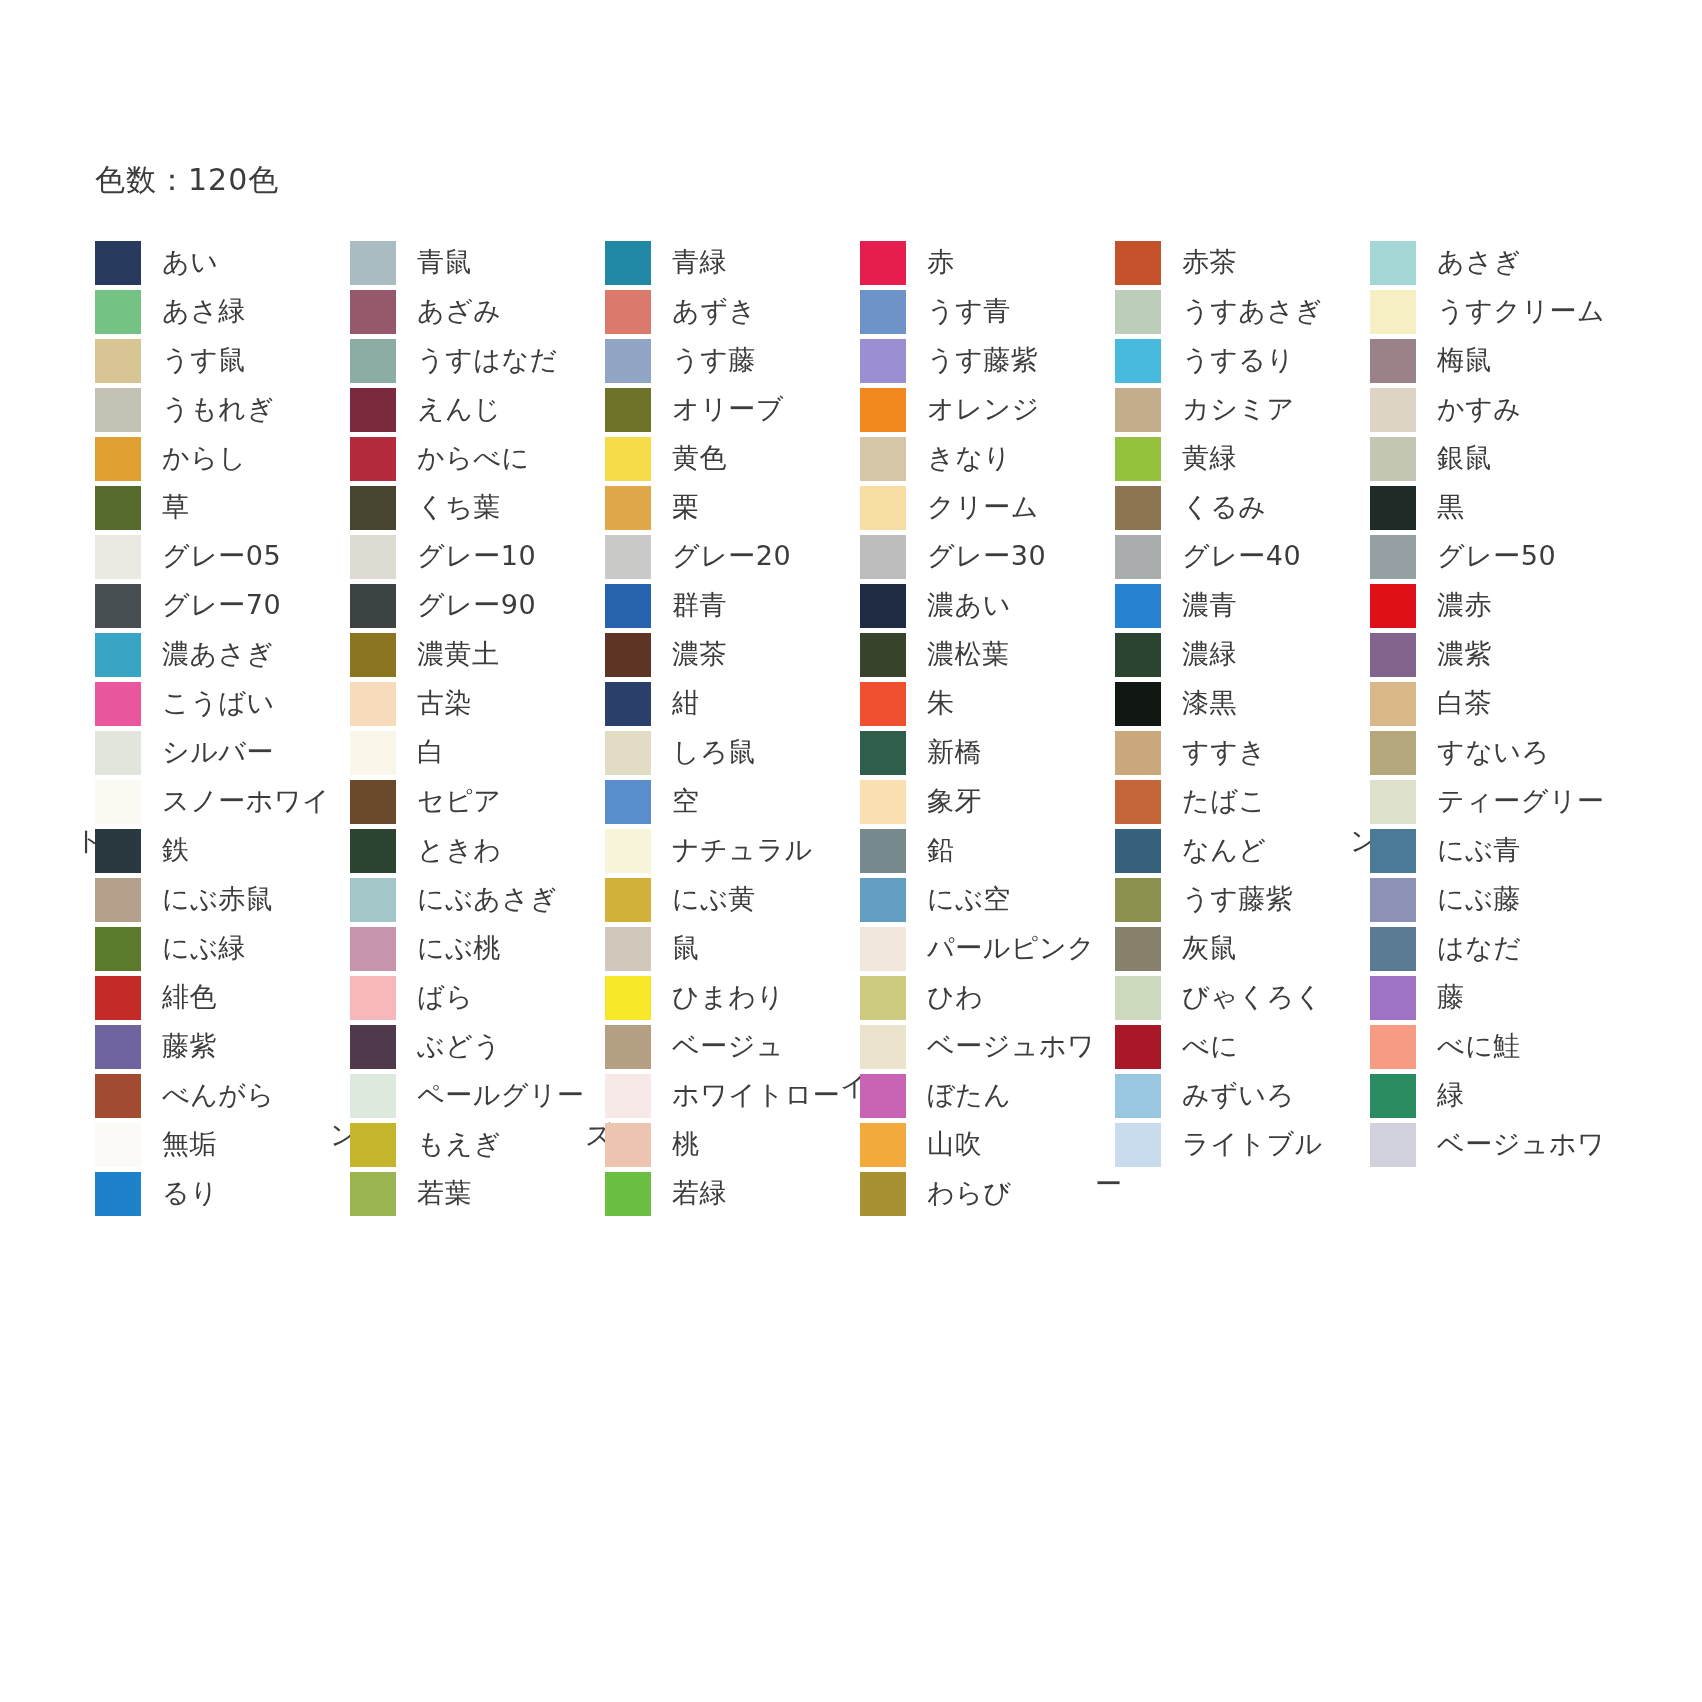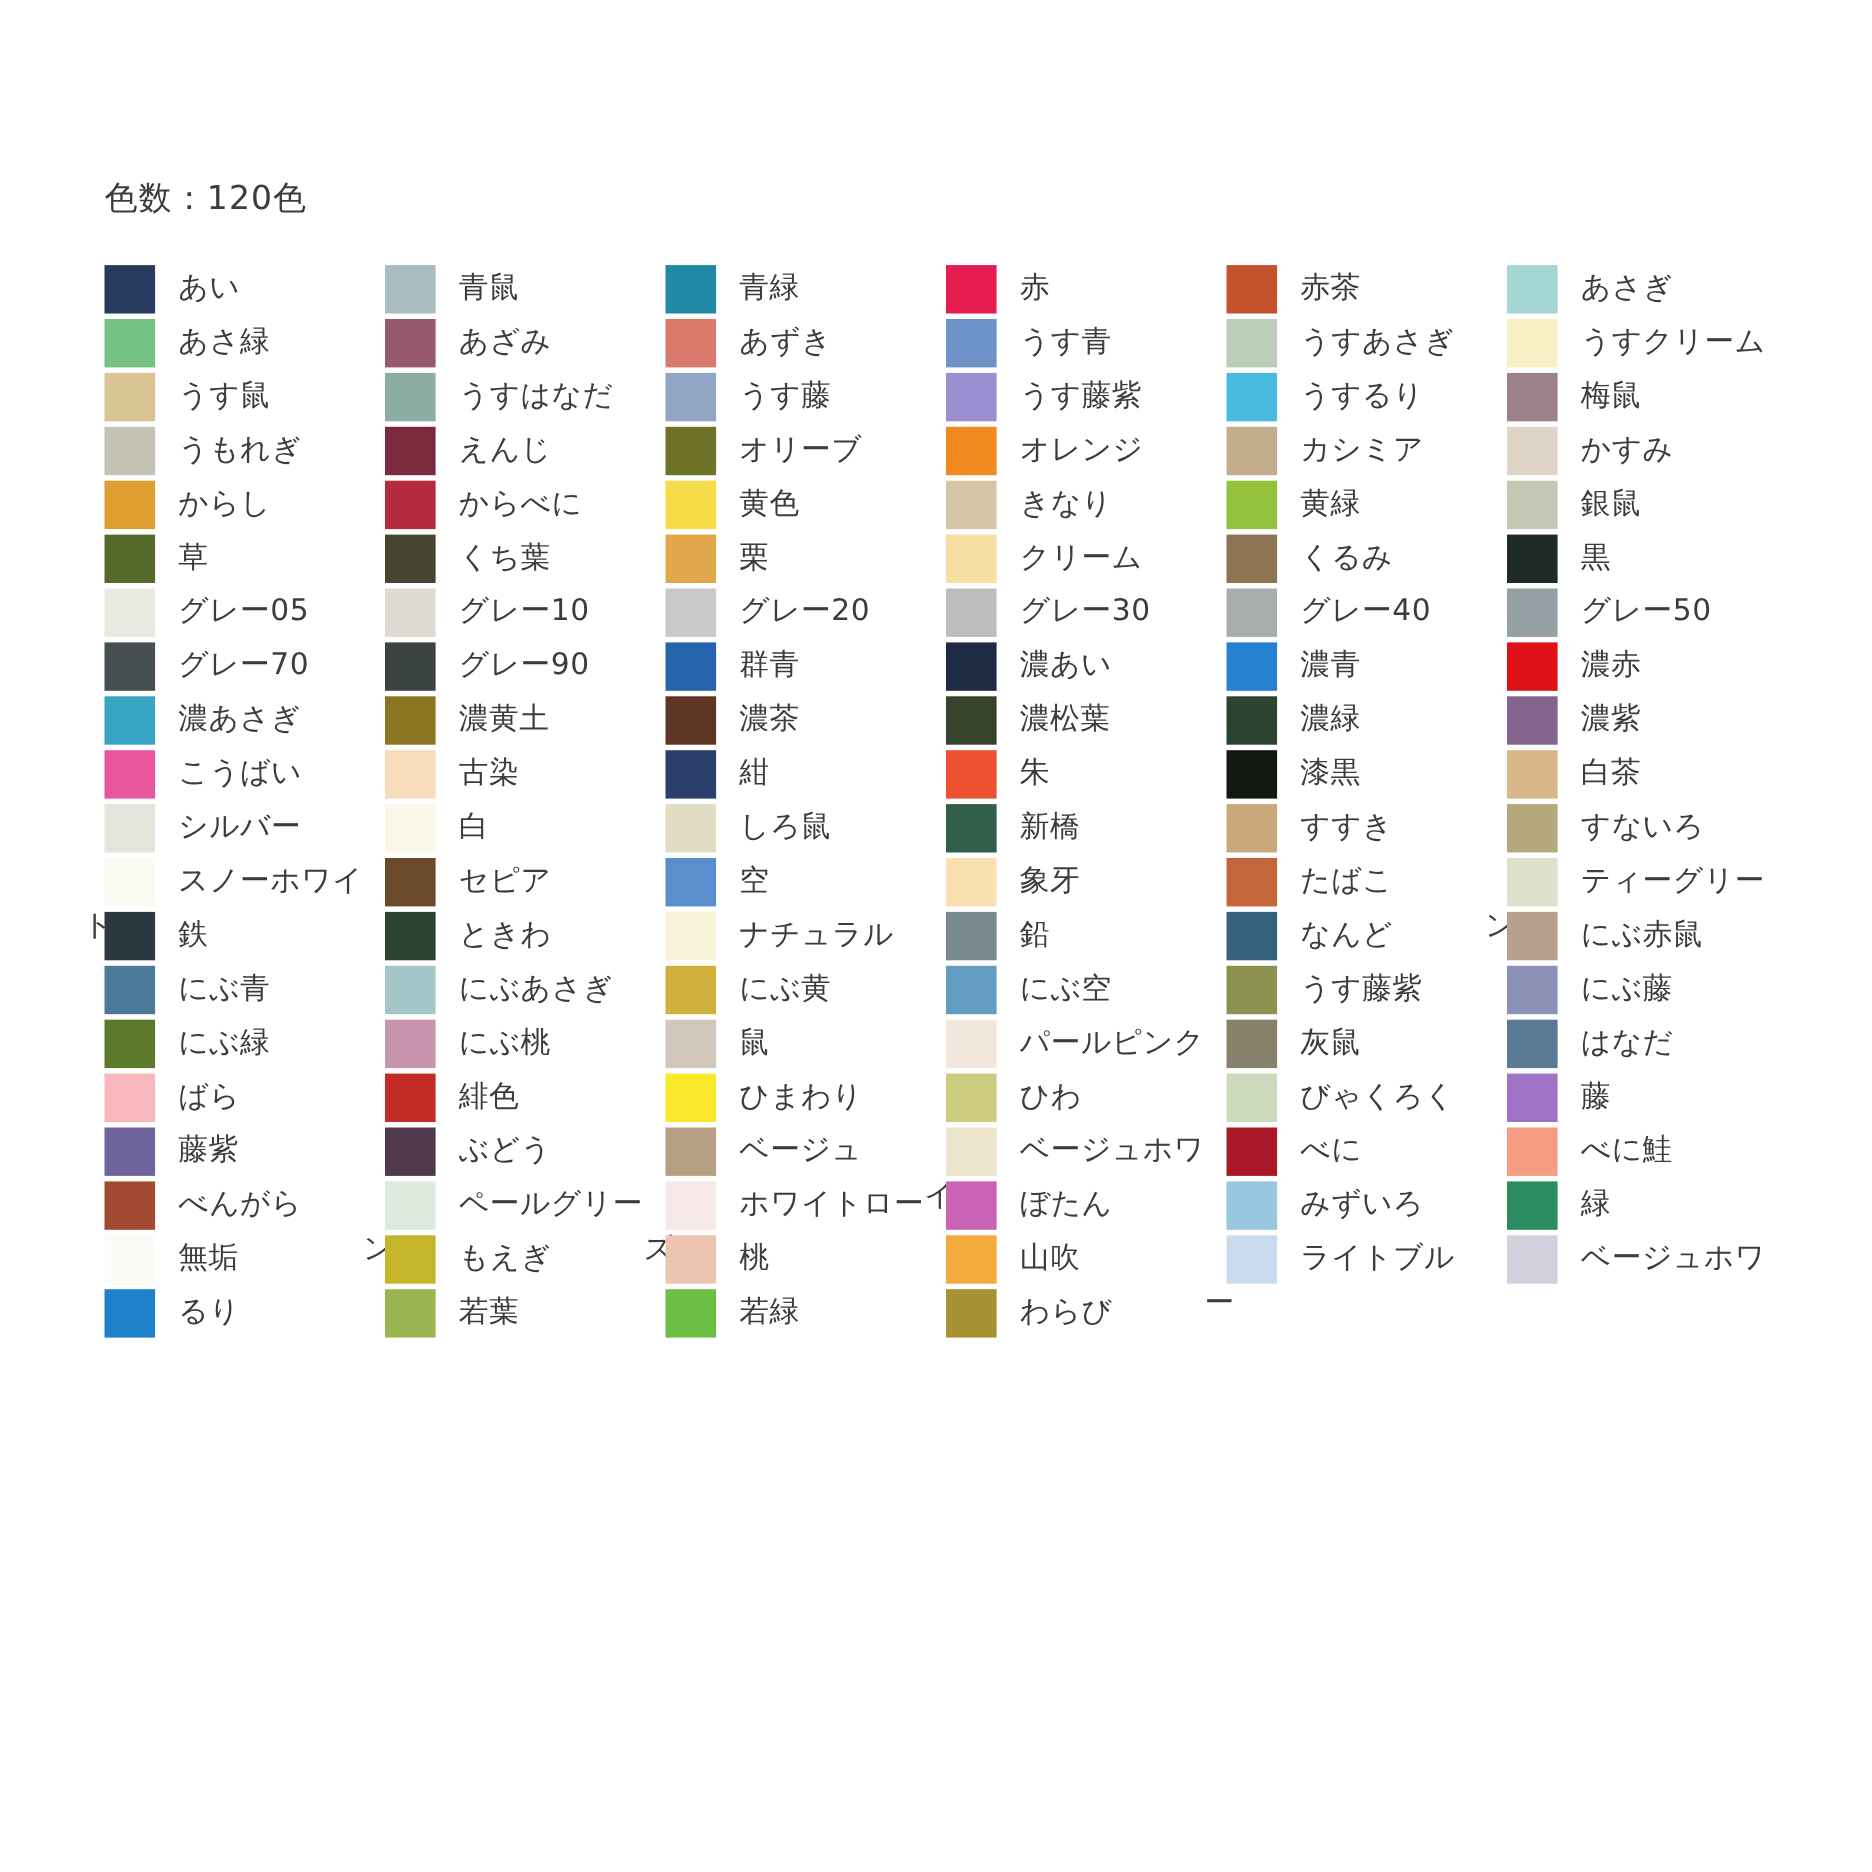--- a/index.html
+++ b/index.html
@@ -385,28 +385,28 @@
       </div>
       <div class="cell">
         <div class="swatch" style="background: rgb(119, 137, 140);"></div>
         <div class="label">鉛</div>
       </div>
       <div class="cell">
         <div class="swatch" style="background: rgb(53, 98, 122);"></div>
         <div class="label">なんど</div>
       </div>
       <div class="cell">
+        <div class="swatch" style="background: rgb(75, 122, 153);"></div>
+        <div class="label">にぶ青</div>
+      </div>
+      <div class="cell">
         <div class="swatch" style="background: rgb(181, 160, 140);"></div>
         <div class="label">にぶ赤鼠</div>
       </div>
       <div class="cell">
-        <div class="swatch" style="background: rgb(75, 122, 153);"></div>
-        <div class="label">にぶ青</div>
-      </div>
-      <div class="cell">
         <div class="swatch" style="background: rgb(163, 199, 201);"></div>
         <div class="label">にぶあさぎ</div>
       </div>
       <div class="cell">
         <div class="swatch" style="background: rgb(209, 176, 60);"></div>
         <div class="label">にぶ黄</div>
       </div>
       <div class="cell">
         <div class="swatch" style="background: rgb(99, 158, 194);"></div>
         <div class="label">にぶ空</div>
@@ -437,26 +437,26 @@
       </div>
       <div class="cell">
         <div class="swatch" style="background: rgb(135, 128, 107);"></div>
         <div class="label">灰鼠</div>
       </div>
       <div class="cell">
         <div class="swatch" style="background: rgb(91, 122, 148);"></div>
         <div class="label">はなだ</div>
       </div>
       <div class="cell">
+        <div class="swatch" style="background: rgb(196, 43, 38);"></div>
+        <div class="label">緋色</div>
+      </div>
+      <div class="cell">
         <div class="swatch" style="background: rgb(247, 184, 188);"></div>
         <div class="label">ばら</div>
-      </div>
-      <div class="cell">
-        <div class="swatch" style="background: rgb(196, 43, 38);"></div>
-        <div class="label">緋色</div>
       </div>
       <div class="cell">
         <div class="swatch" style="background: rgb(247, 232, 41);"></div>
         <div class="label">ひまわり</div>
       </div>
       <div class="cell">
         <div class="swatch" style="background: rgb(205, 204, 126);"></div>
         <div class="label">ひわ</div>
       </div>
       <div class="cell">

